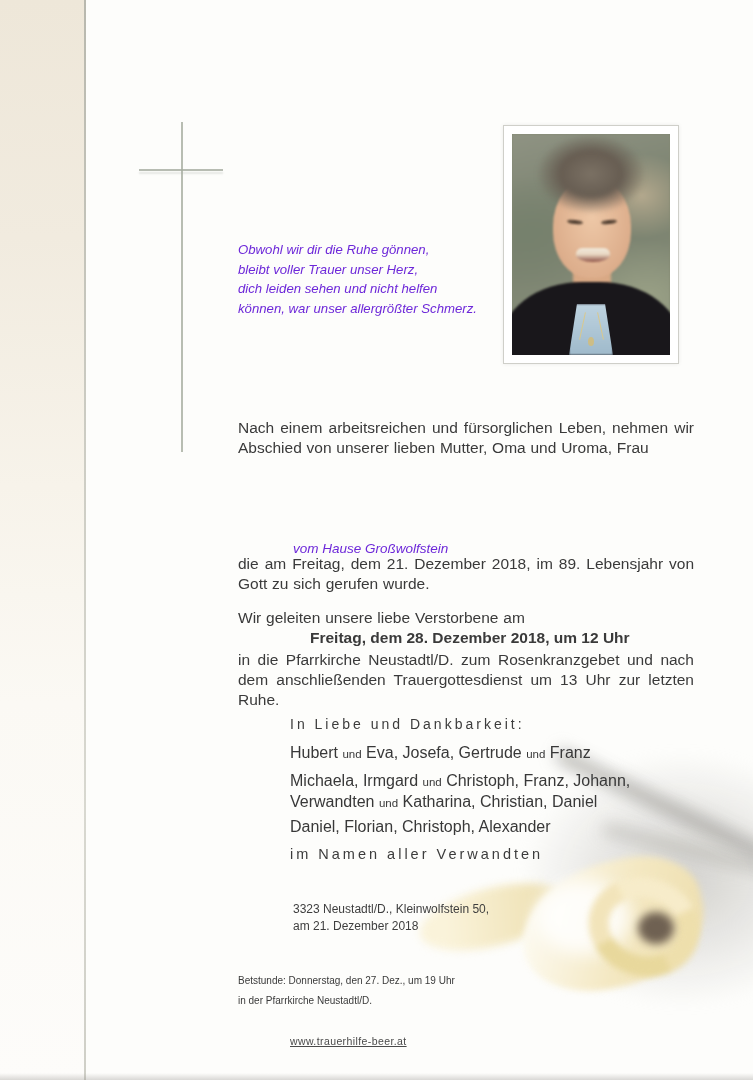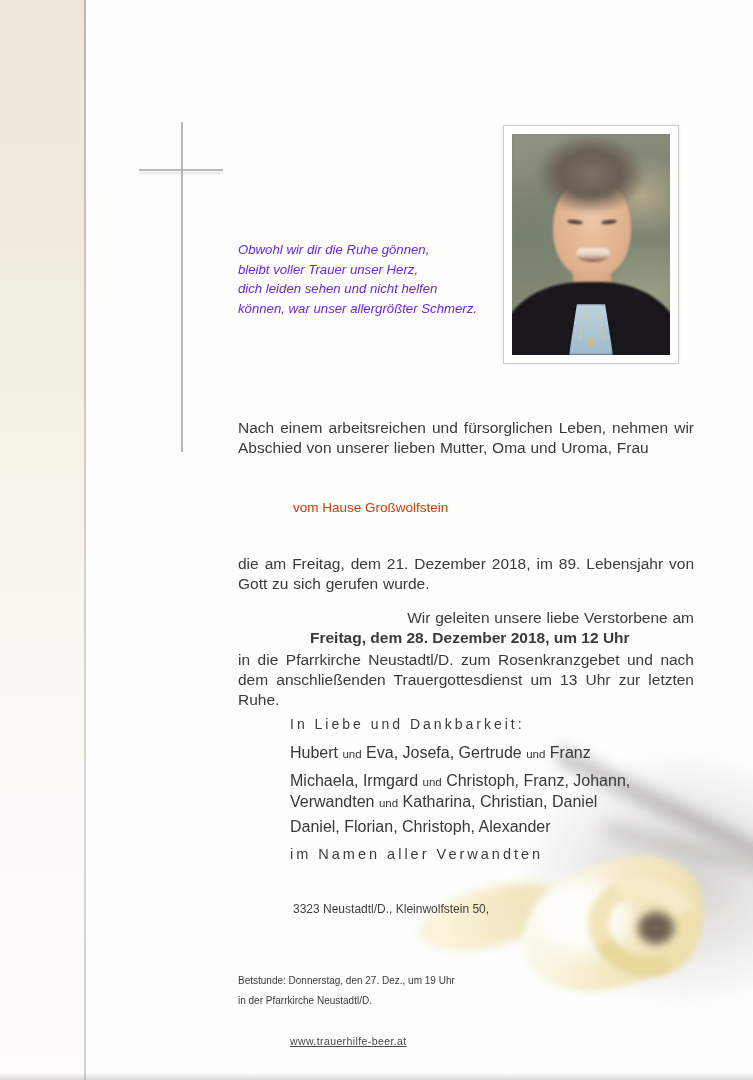--- a/index.html
+++ b/index.html
@@ -59,23 +59,23 @@
   .p-chain-r{left:88px;top:178px;width:1px;height:28px;background:#d8c88e;transform:rotate(-12deg);}
   .p-pendant{left:76px;top:203px;width:6px;height:9px;border-radius:50%;background:#cdbd85;}
   
   .col{position:absolute;left:238px;width:456px;}
   .justify{text-align:justify;}
   .body-text{font-size:15.5px;line-height:20px;word-spacing:.5px;color:var(--text);}
   .intro{top:418px;}
   .name{top:468px;left:292px;position:absolute;
     font-family:"DejaVu Serif",serif;font-style:italic;font-size:38px;
     letter-spacing:3px;color:var(--name-text);}
-  .origin{position:absolute;left:293px;top:500px;font-size:13.5px;color:#c2410c;}
+  .origin{position:absolute;left:293px;top:541px;font-size:13.5px;color:#6d28d9;font-style:italic;}
   .death{top:554px;}
-  .funeral-intro{top:608px;text-align:right;}
+  .funeral-intro{top:608px;}
   .funeral-date{top:628px;font-weight:bold;padding-left:72px;font-size:15.5px;line-height:20px;}
   .funeral-details{top:650px;}
   .fam-heading{position:absolute;left:290px;top:716px;font-size:14px;letter-spacing:3px;color:#3c3c3c;}
   .fam-line{position:absolute;left:290px;width:410px;font-size:16px;color:#383838;}
   .fam-1{top:744px;}
   .fam-2{top:772px;}
   .fam-3{top:793px;}
   .fam-4{top:818px;}
   .und{font-size:11.5px;}
   .fam-closing{position:absolute;left:290px;top:846px;font-size:14.5px;letter-spacing:3px;color:#3c3c3c;}
@@ -166,20 +166,21 @@
 
   <div class="fam-line fam-2"><span>Michaela, Irmgard </span><span class="und">und</span><span> Christoph, Franz, Johann,</span></div>
   <div class="fam-line fam-1"><span>Hubert </span><span class="und">und</span><span> Eva, Josefa, Gertrude </span><span class="und">und</span><span> Franz</span></div>
   <div class="fam-line fam-3"><span>Verwandten </span><span class="und">und</span><span> Katharina, Christian, Daniel</span></div>
   <div class="fam-line fam-4"><span>Daniel, Florian, Christoph, Alexander</span></div>
 
   <div class="fam-closing">im Namen aller Verwandten</div>
 
   <div class="address">
     <div>3323 Neustadtl/D., Kleinwolfstein 50,</div>
+    <div>am 21. Dezember 2018</div>
   </div>
 
   <div class="betstunde">
     <div>Betstunde: Donnerstag, den 27. Dez., um 19 Uhr</div>
     <div>in der Pfarrkirche Neustadtl/D.</div>
   </div>
 
   <div class="website">www.trauerhilfe-beer.at</div>
 
   <div class="bottom-edge"></div>

